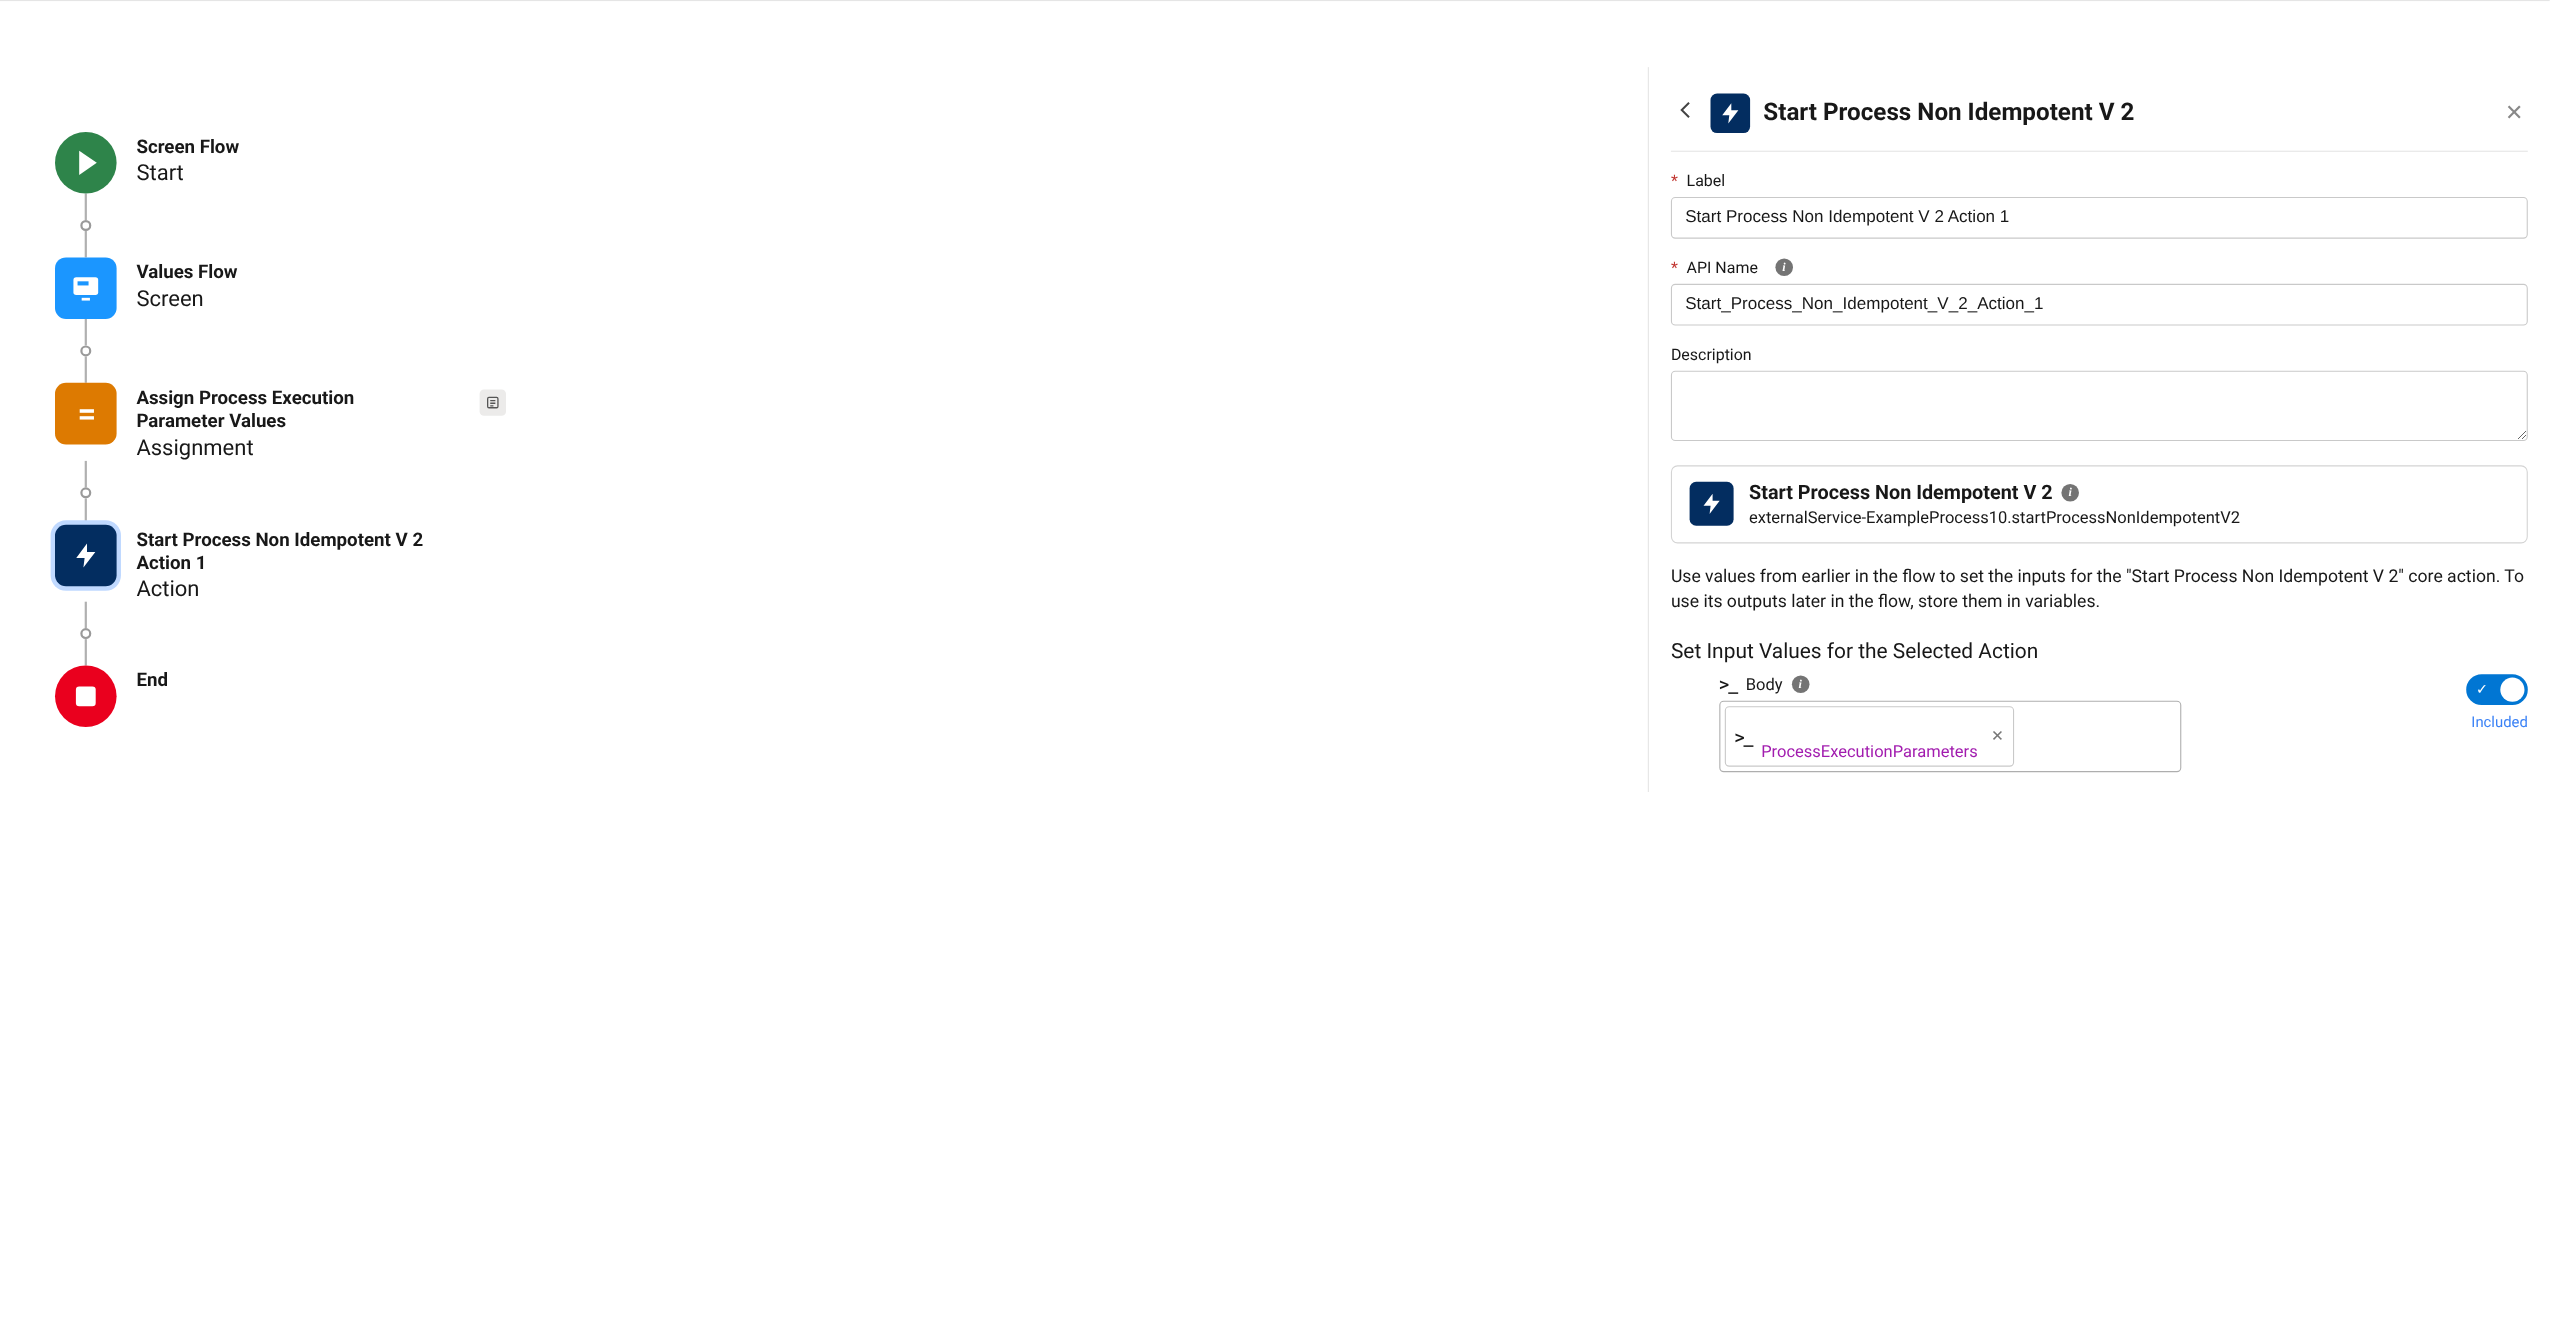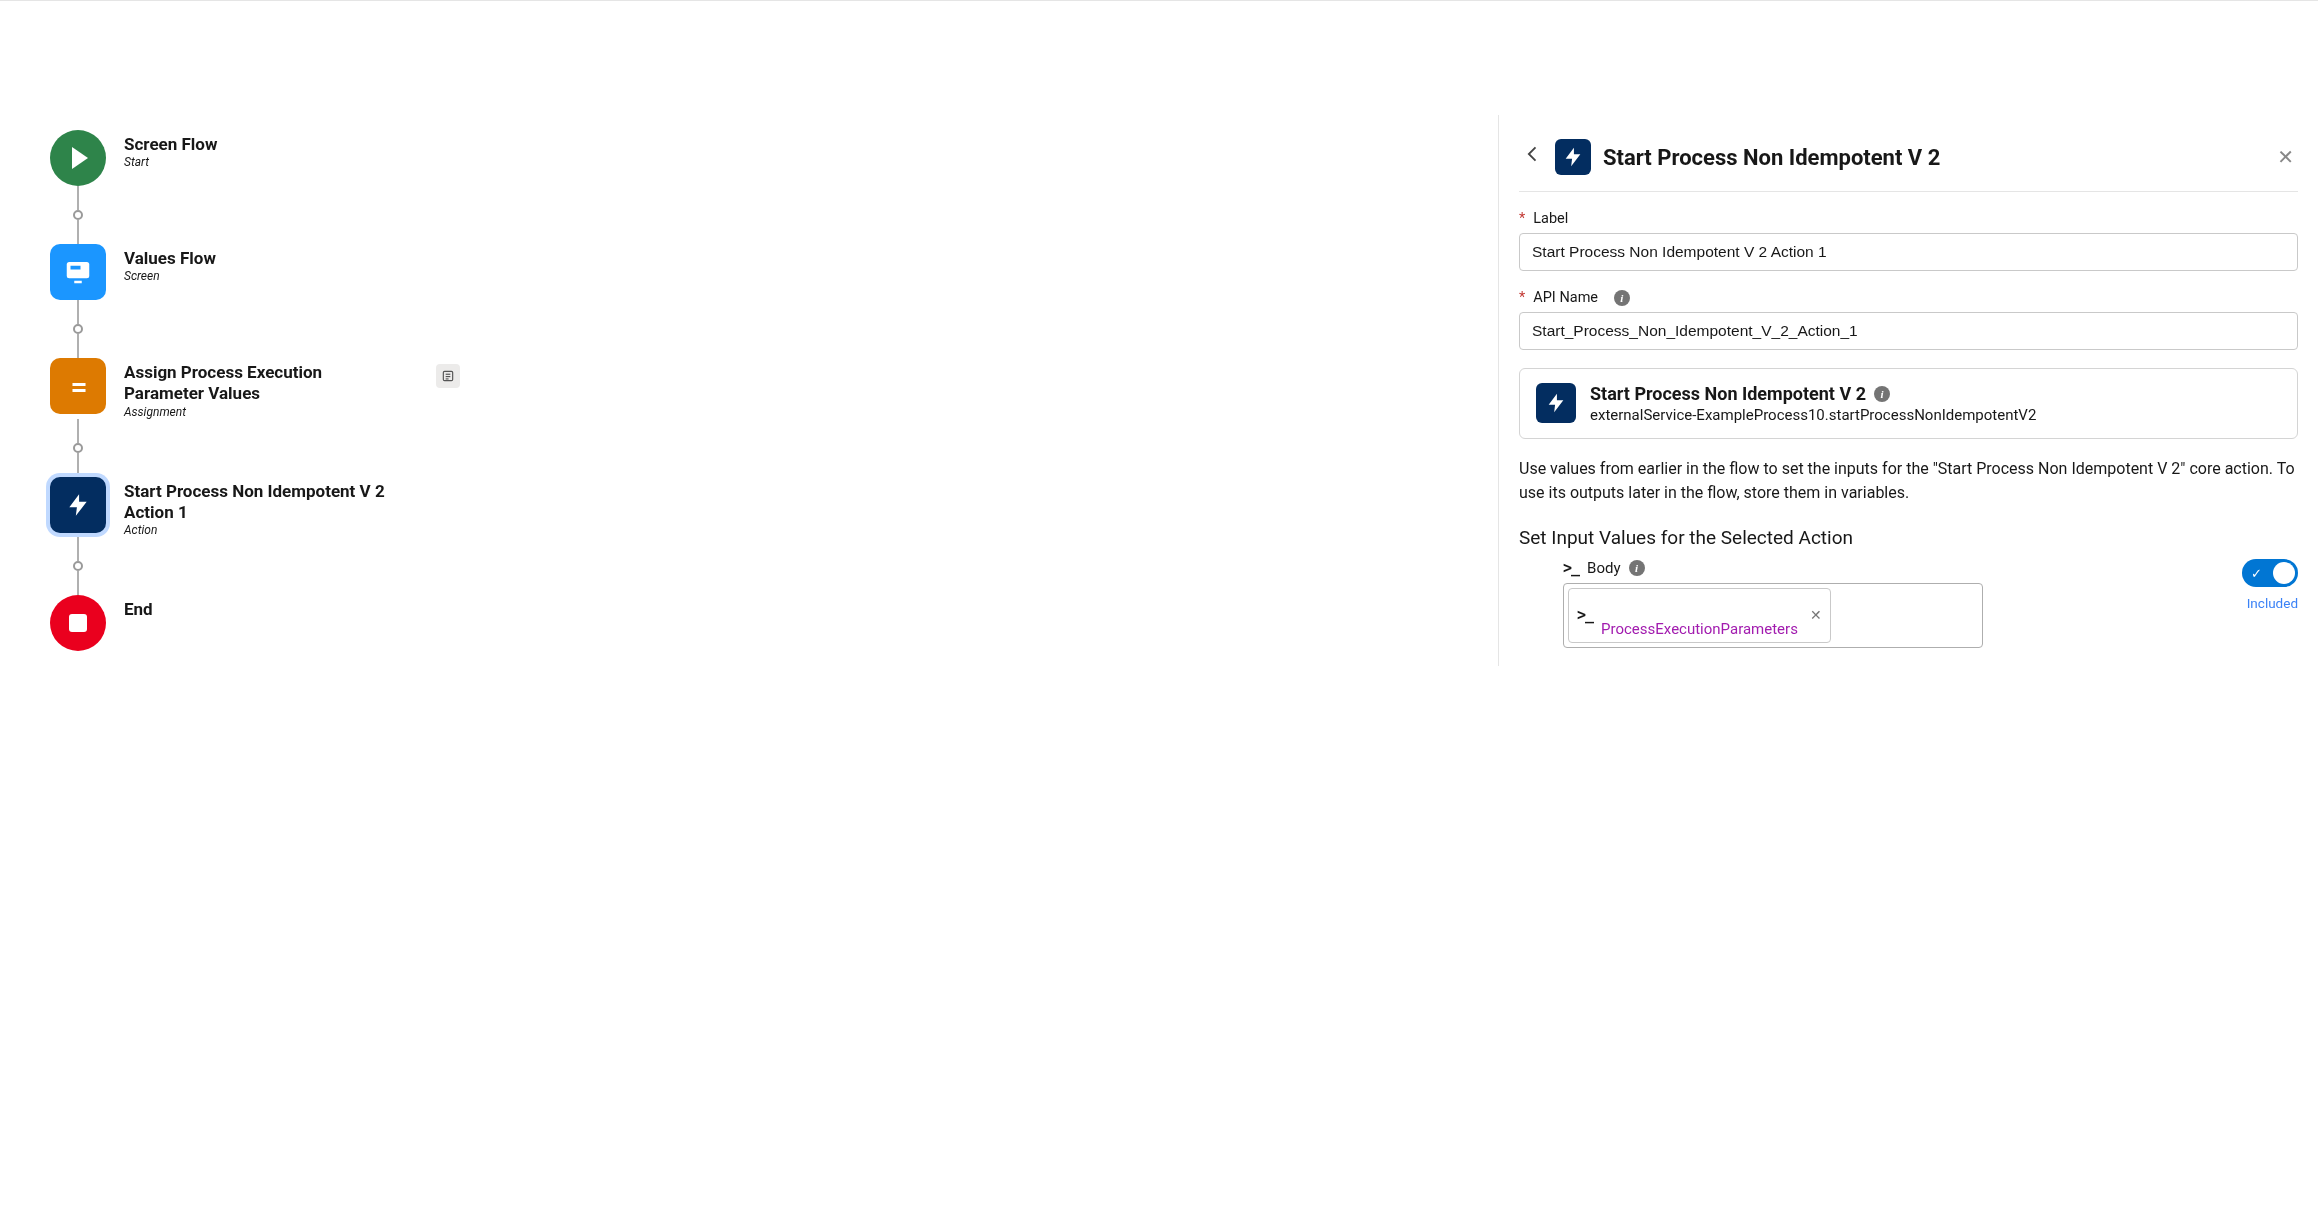--- a/index.html
+++ b/index.html
@@ -17,21 +17,21 @@
 .connector .line.bottom { height: 24px; }
 
 .node-icon { width: 56px; height: 56px; border-radius: 10px; display: flex; align-items: center; justify-content: center; flex-shrink: 0; }
 .node-start { background: #2e844a; border-radius: 50%; }
 .node-screen { background: #1b96ff; }
 .node-assign { background: #dd7a01; }
 .node-action { background: #032d60; box-shadow: 0 0 0 4px #c0d9ff; border-radius: 10px; }
 .node-end { background: #ea001e; border-radius: 50%; }
 .node-labels { padding-top: 4px; max-width: 280px; }
 .node-title { font-weight: 700; font-size: 17px; line-height: 1.25; }
-.node-sub { font-size: 12px; color: #181818; font-style: italic; }
+.node-sub { font-size: 20px; color: #181818; }
 
 .node-extra { margin-left: 14px; margin-top: 6px; width: 24px; height: 24px; background: #ecebea; border-radius: 4px; display: flex; align-items: center; justify-content: center; font-size: 13px; color: #555; }
 
 
 .panel-header { display: flex; align-items: center; gap: 12px; padding: 6px 4px 16px 4px; border-bottom: 1px solid #e5e5e5; margin-bottom: 18px; }
 .back-btn { background: none; border: none; font-size: 22px; color: #444; cursor: pointer; }
 .panel-header .hicon { width: 36px; height: 36px; border-radius: 6px; background: #032d60; display: flex; align-items: center; justify-content: center; }
 .panel-title { font-size: 22px; font-weight: 700; flex: 1; }
 .close-btn { background: none; border: none; font-size: 20px; color: #888; cursor: pointer; }
 
@@ -191,20 +191,26 @@
           <span>Label</span>
         </div>
       <input class="text-input" value="Start Process Non Idempotent V 2 Action 1" style="">
     </div>
 
     <div class="field">
       <div class="field-label"><span class="req">*</span><span>API Name</span>&nbsp;<span class="info-dot">i</span></div>
       <input class="text-input" value="Start_Process_Non_Idempotent_V_2_Action_1" style="">
     </div>
 
+    <div class="field">
+      <div class="field-label">
+          <span>Description</span>
+        </div>
+      <textarea class="textarea" style=""></textarea>
+    </div>
 
     <div class="action-card">
       <div class="aicon icon-bolt">
         <svg viewBox="0 0 24 24">
             <path d="M13 2 L4 14 H11 L10 22 L20 9 H13 Z"></path>
           </svg>
       </div>
       <div>
         <div class="atitle">
             <span>Start Process Non Idempotent V 2</span>

